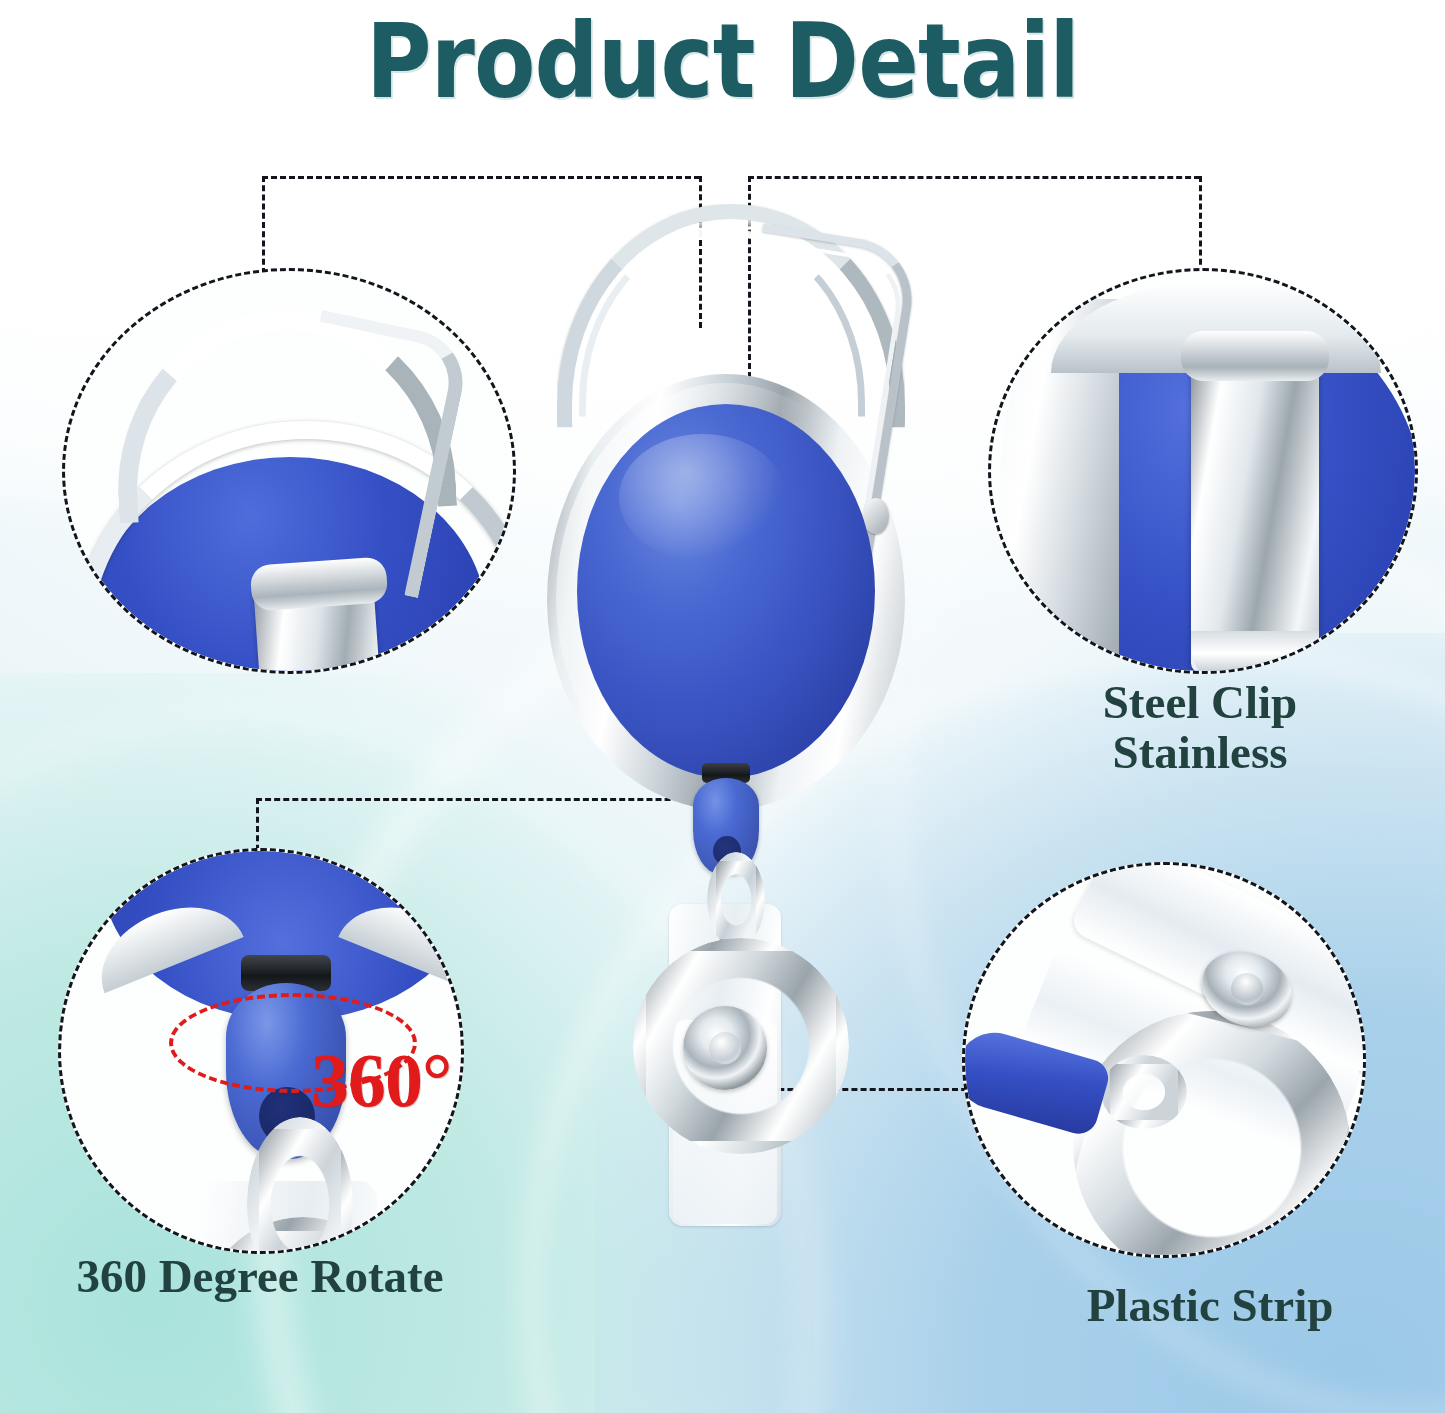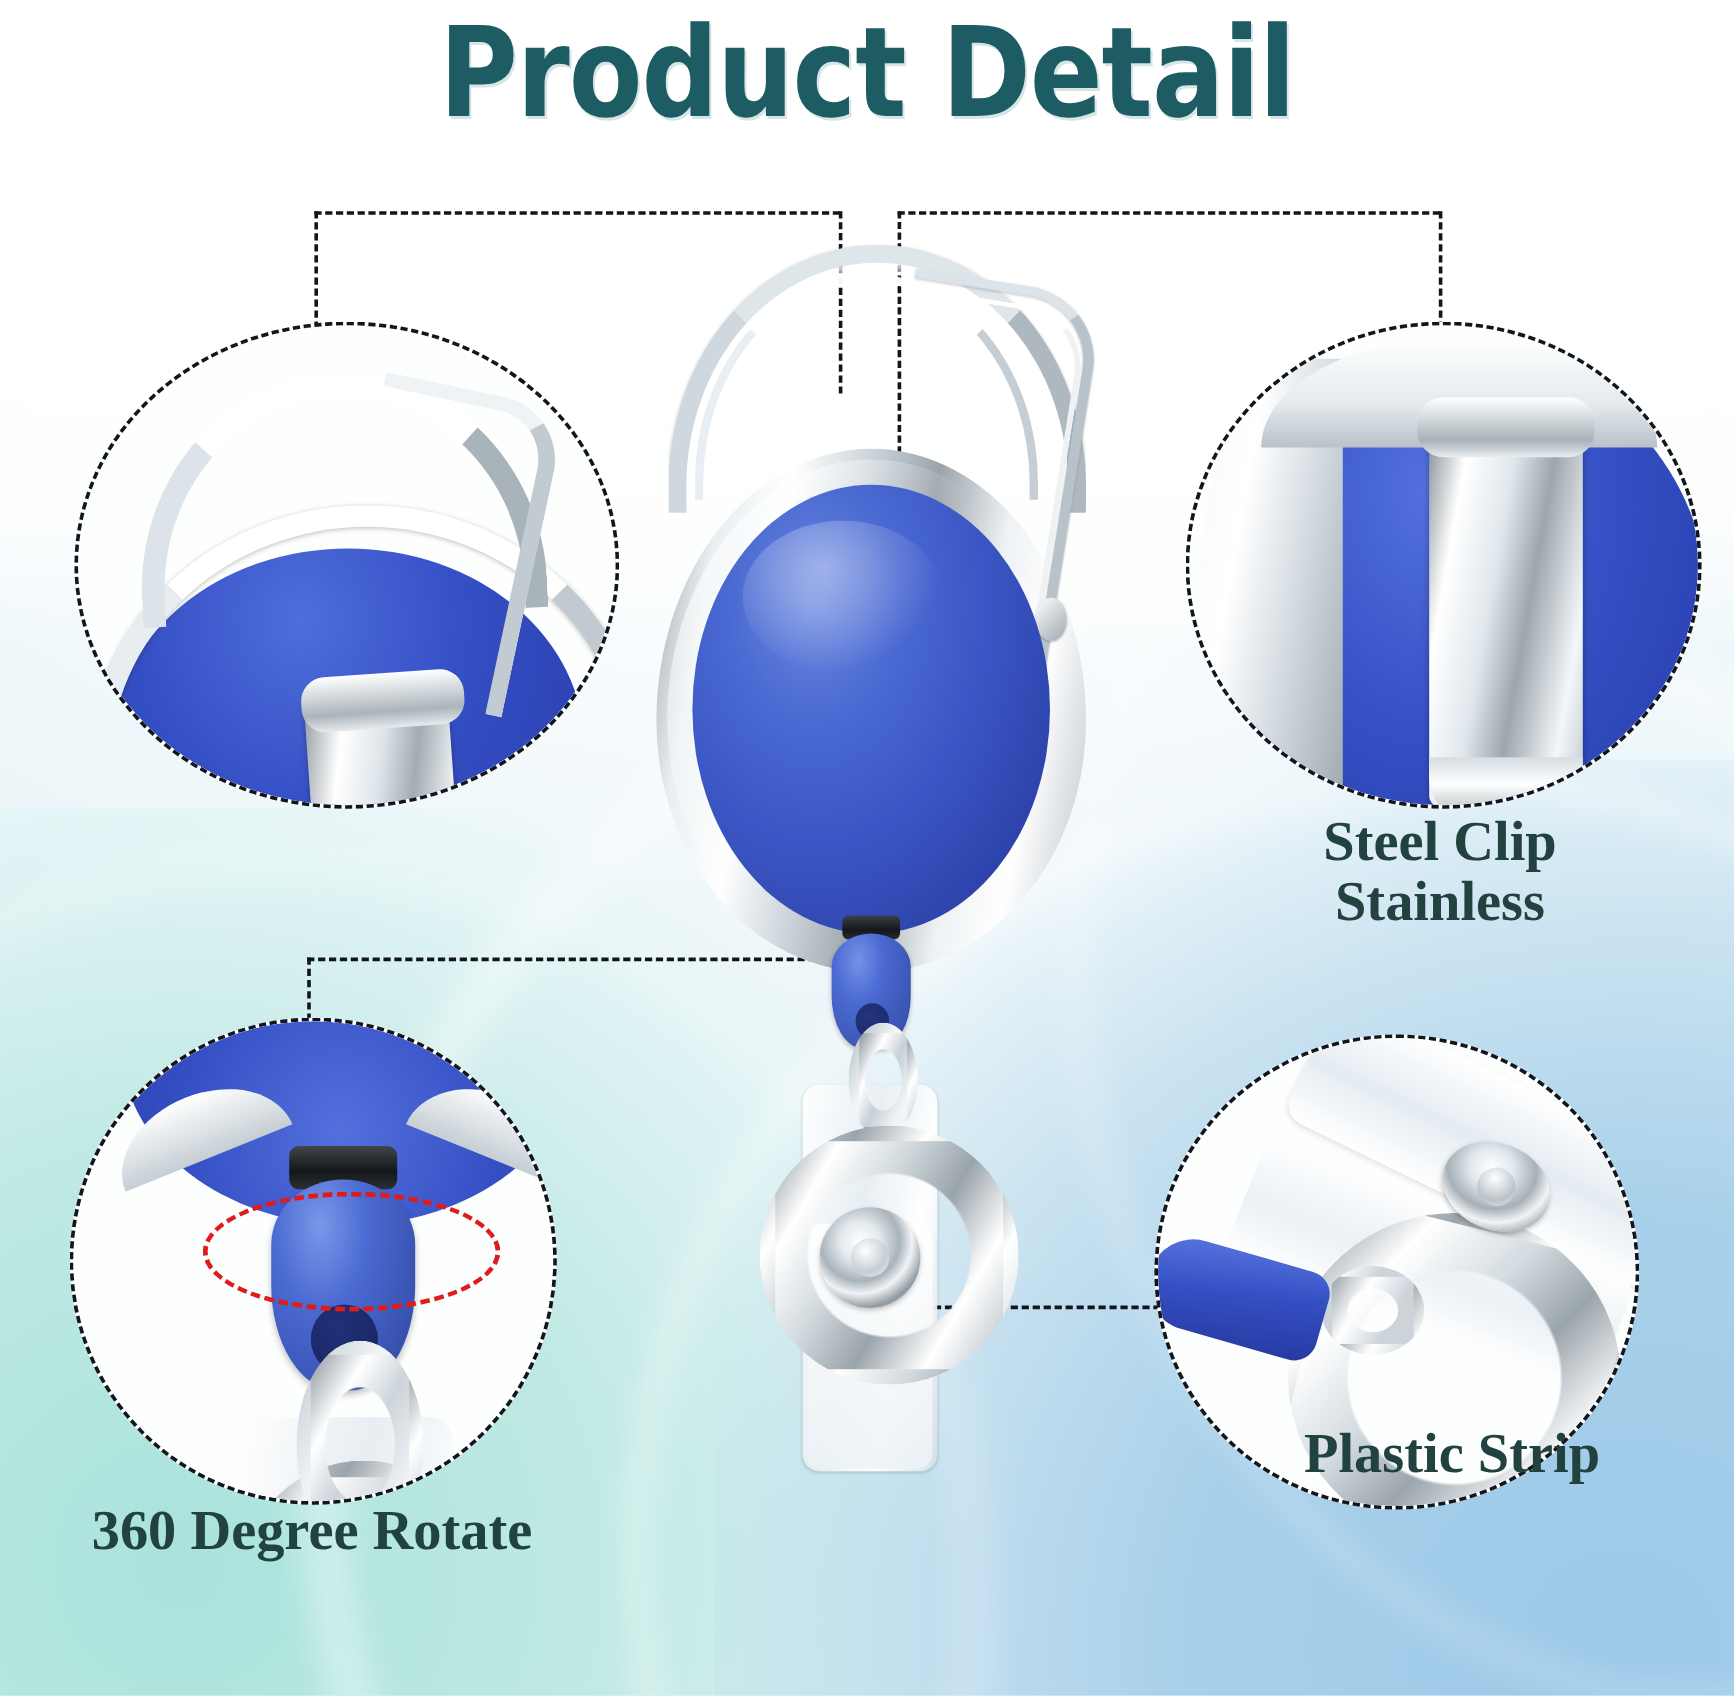--- a/index.html
+++ b/index.html
@@ -451,33 +451,34 @@
       <div class="c3-cap"></div>
       <div class="c3-cap-rimL"></div>
       <div class="c3-cap-rimR"></div>
       <div class="c3-black"></div>
       <div class="c3-strip"></div>
       <div class="c3-splitring"></div>
       <div class="c3-swivel"></div>
       <div class="c3-eye"></div>
       <div class="c3-ring"></div>
       <div class="rot-ellipse"></div>
+      <div class="deg">360°</div>
     </div>
   </div>
   <div class="label l1" style="left:10px;top:1252px;width:500px;">
     <div>360 Degree Rotate</div>
   </div>
 
   <div class="callout" style="left:962px;top:862px;width:398px;height:390px;">
     <div class="inner">
       <div class="c4-strip"></div>
       <div class="c4-strip2"></div>
       <div class="c4-ring"></div>
       <div class="c4-snap"></div>
       <div class="c4-eyelet"></div>
       <div class="c4-blue"></div>
     </div>
   </div>
-  <div class="label l2" style="left:1010px;top:1188px;width:400px;">
+  <div class="label l2" style="left:1010px;top:1281px;width:400px;">
     <div>Plastic Strip</div>
   </div>
 
 </div>
 
 </body></html>

